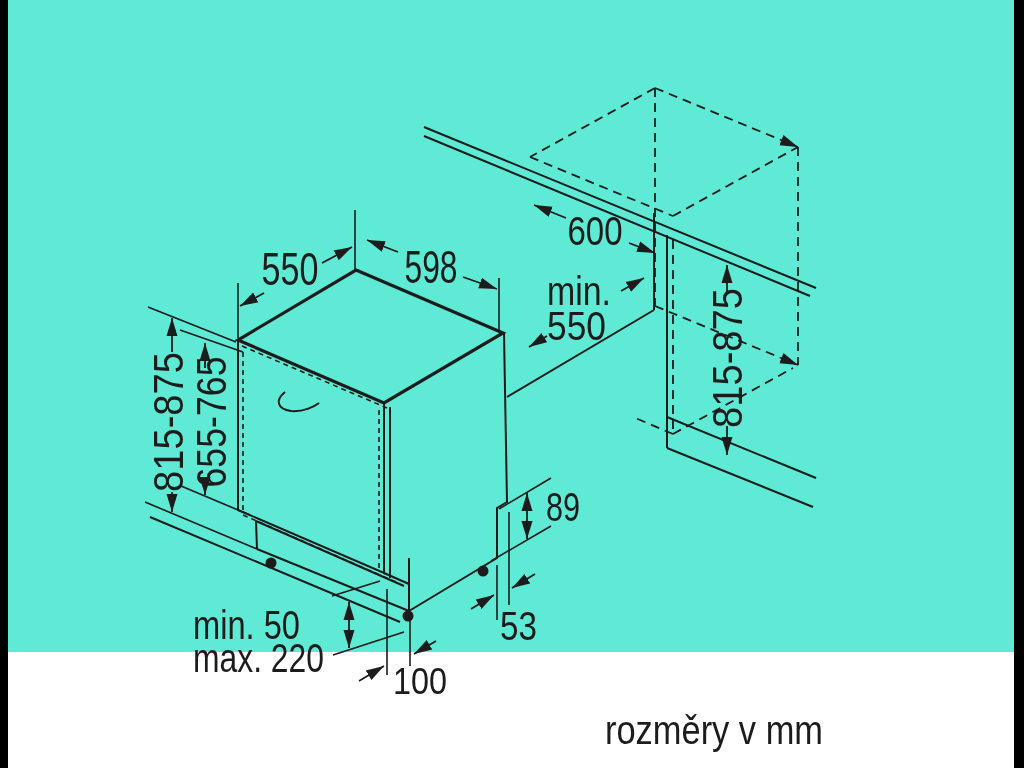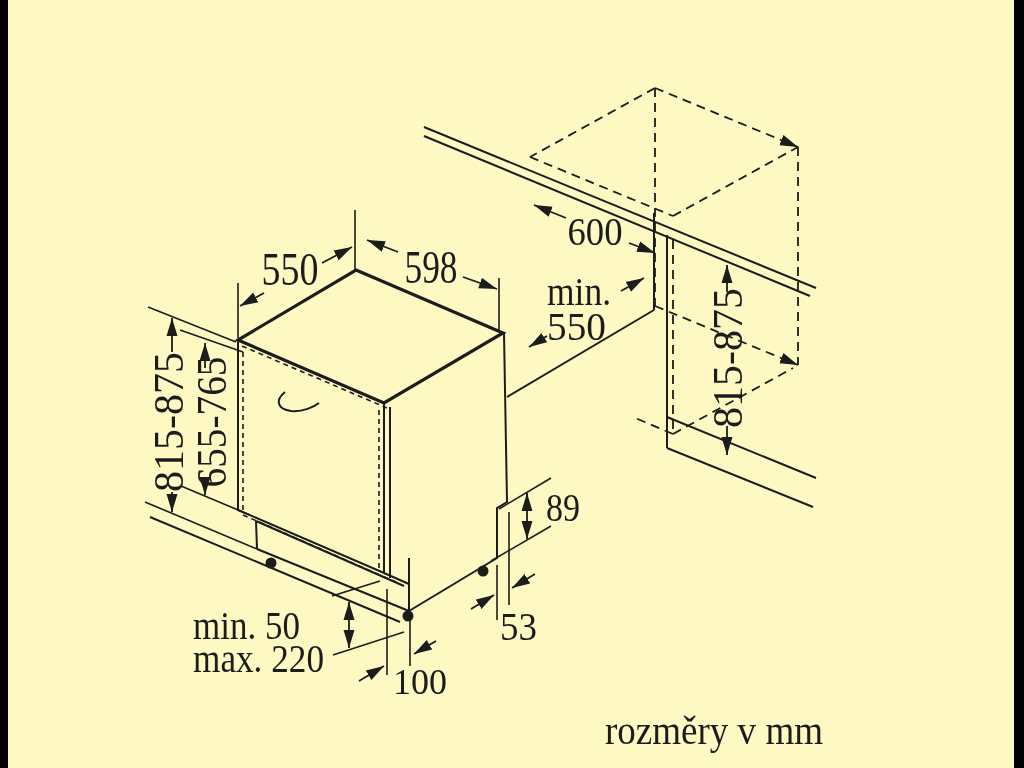--- a/index.html
+++ b/index.html
@@ -7,23 +7,22 @@
     padding: 0;
     background: #ffffff;
     width: 1024px;
     height: 768px;
     overflow: hidden;
     font-family: "Liberation Sans", sans-serif;
   }
   #stage {
     position: relative;
     width: 1024px;
-    height: 768px;
-    background: #fef9c3;
-    font-family: Liberation Serif, serif;
+    height: 652px;
+    background: #5eead4;
   }
   svg { display: block; }
   .ln   { stroke: #1c1c1c; stroke-width: 2;   fill: none; }
   .bold { stroke: #1c1c1c; stroke-width: 3.2; fill: none; }
   .thin { stroke: #1c1c1c; stroke-width: 1.6; fill: none; }
   .dsh  { stroke: #1c1c1c; stroke-width: 1.8; fill: none; stroke-dasharray: 9 6; }
   .dshf { stroke: #1c1c1c; stroke-width: 1.6; fill: none; stroke-dasharray: 5 4; }
   .dim  { stroke: #1c1c1c; stroke-width: 1.8; fill: none; }
   text  { fill: #1c1c1c; }
   .lbl    { font-size: 40px; }

